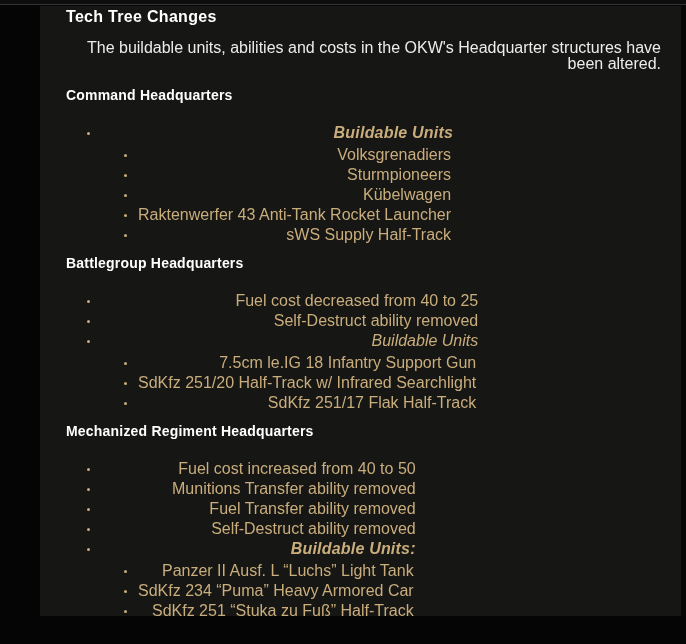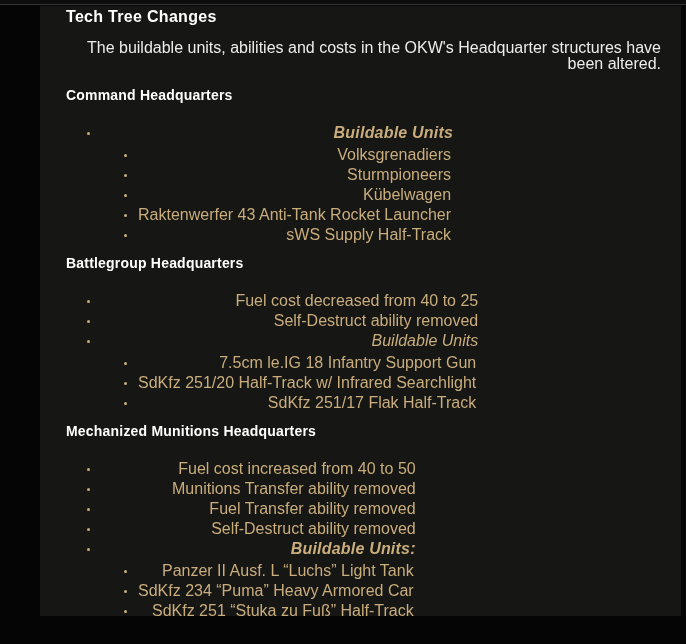--- a/index.html
+++ b/index.html
@@ -109,21 +109,21 @@
           <li class="item-normal"><span class="item-label">Self-Destruct ability removed</span></li>
           <li class="item-italic"><span class="item-label">Buildable Units</span><ul>
               <li class="item-normal"><span class="item-label">7.5cm le.IG 18 Infantry Support Gun</span></li>
               <li class="item-normal"><span class="item-label">SdKfz 251/20 Half-Track w/ Infrared Searchlight</span></li>
               <li class="item-normal"><span class="item-label">SdKfz 251/17 Flak Half-Track</span></li>
             </ul></li>
         </ul>
   </section>
 
   <section>
-    <h2>Mechanized Munitions Headquarters</h2>
+    <h2>Mechanized Regiment Headquarters</h2>
     <ul class="change-list">
           <li class="item-normal"><span class="item-label">Fuel cost increased from 40 to 50</span></li>
           <li class="item-normal"><span class="item-label">Munitions Transfer ability removed</span></li>
           <li class="item-normal"><span class="item-label">Fuel Transfer ability removed</span></li>
           <li class="item-normal"><span class="item-label">Self-Destruct ability removed</span></li>
           <li class="item-bold-italic"><span class="item-label">Buildable Units:</span><ul>
               <li class="item-normal"><span class="item-label">Panzer II Ausf. L “Luchs” Light Tank</span></li>
               <li class="item-normal"><span class="item-label">SdKfz 234 “Puma” Heavy Armored Car</span></li>
               <li class="item-normal"><span class="item-label">SdKfz 251 “Stuka zu Fuß” Half-Track</span></li>
             </ul></li>

